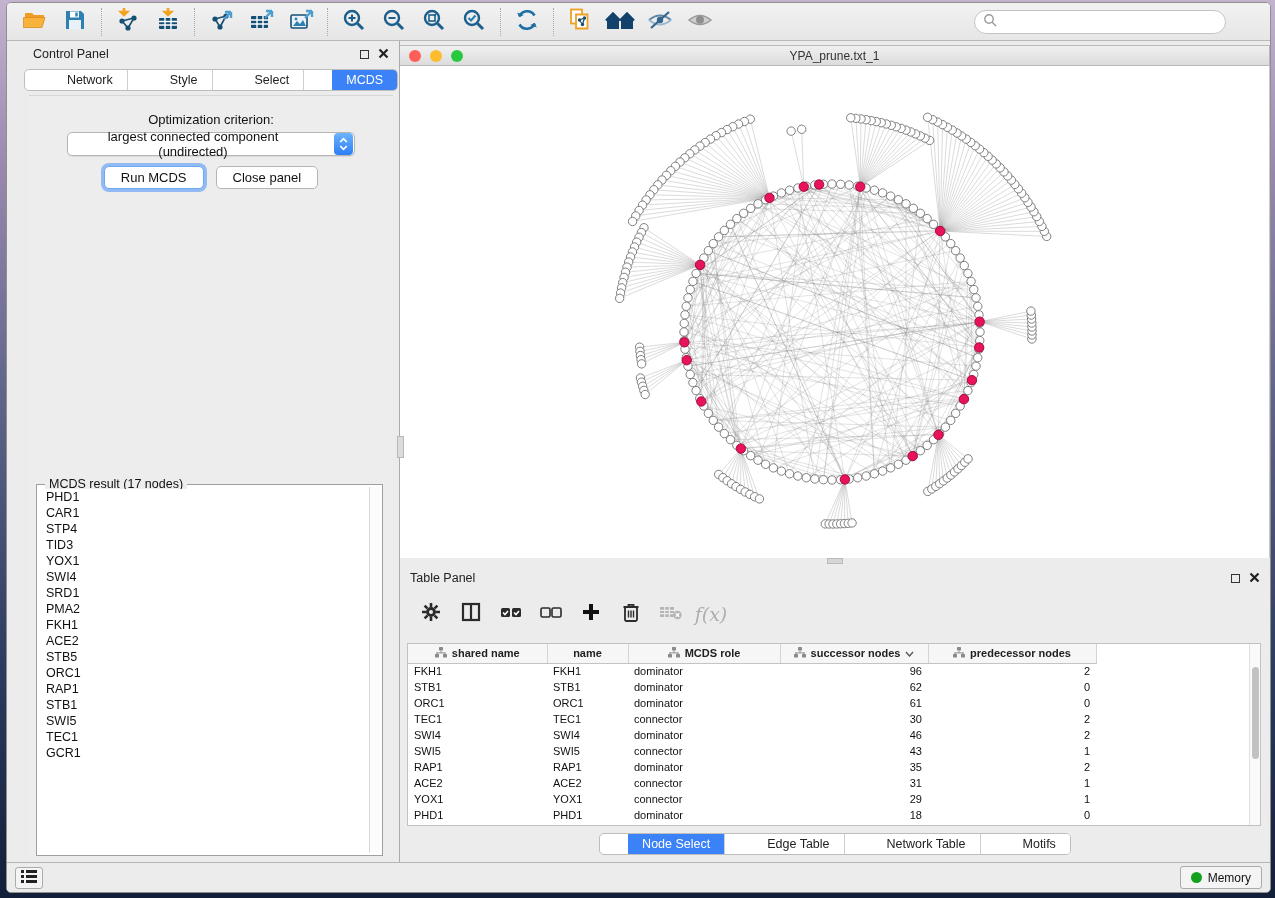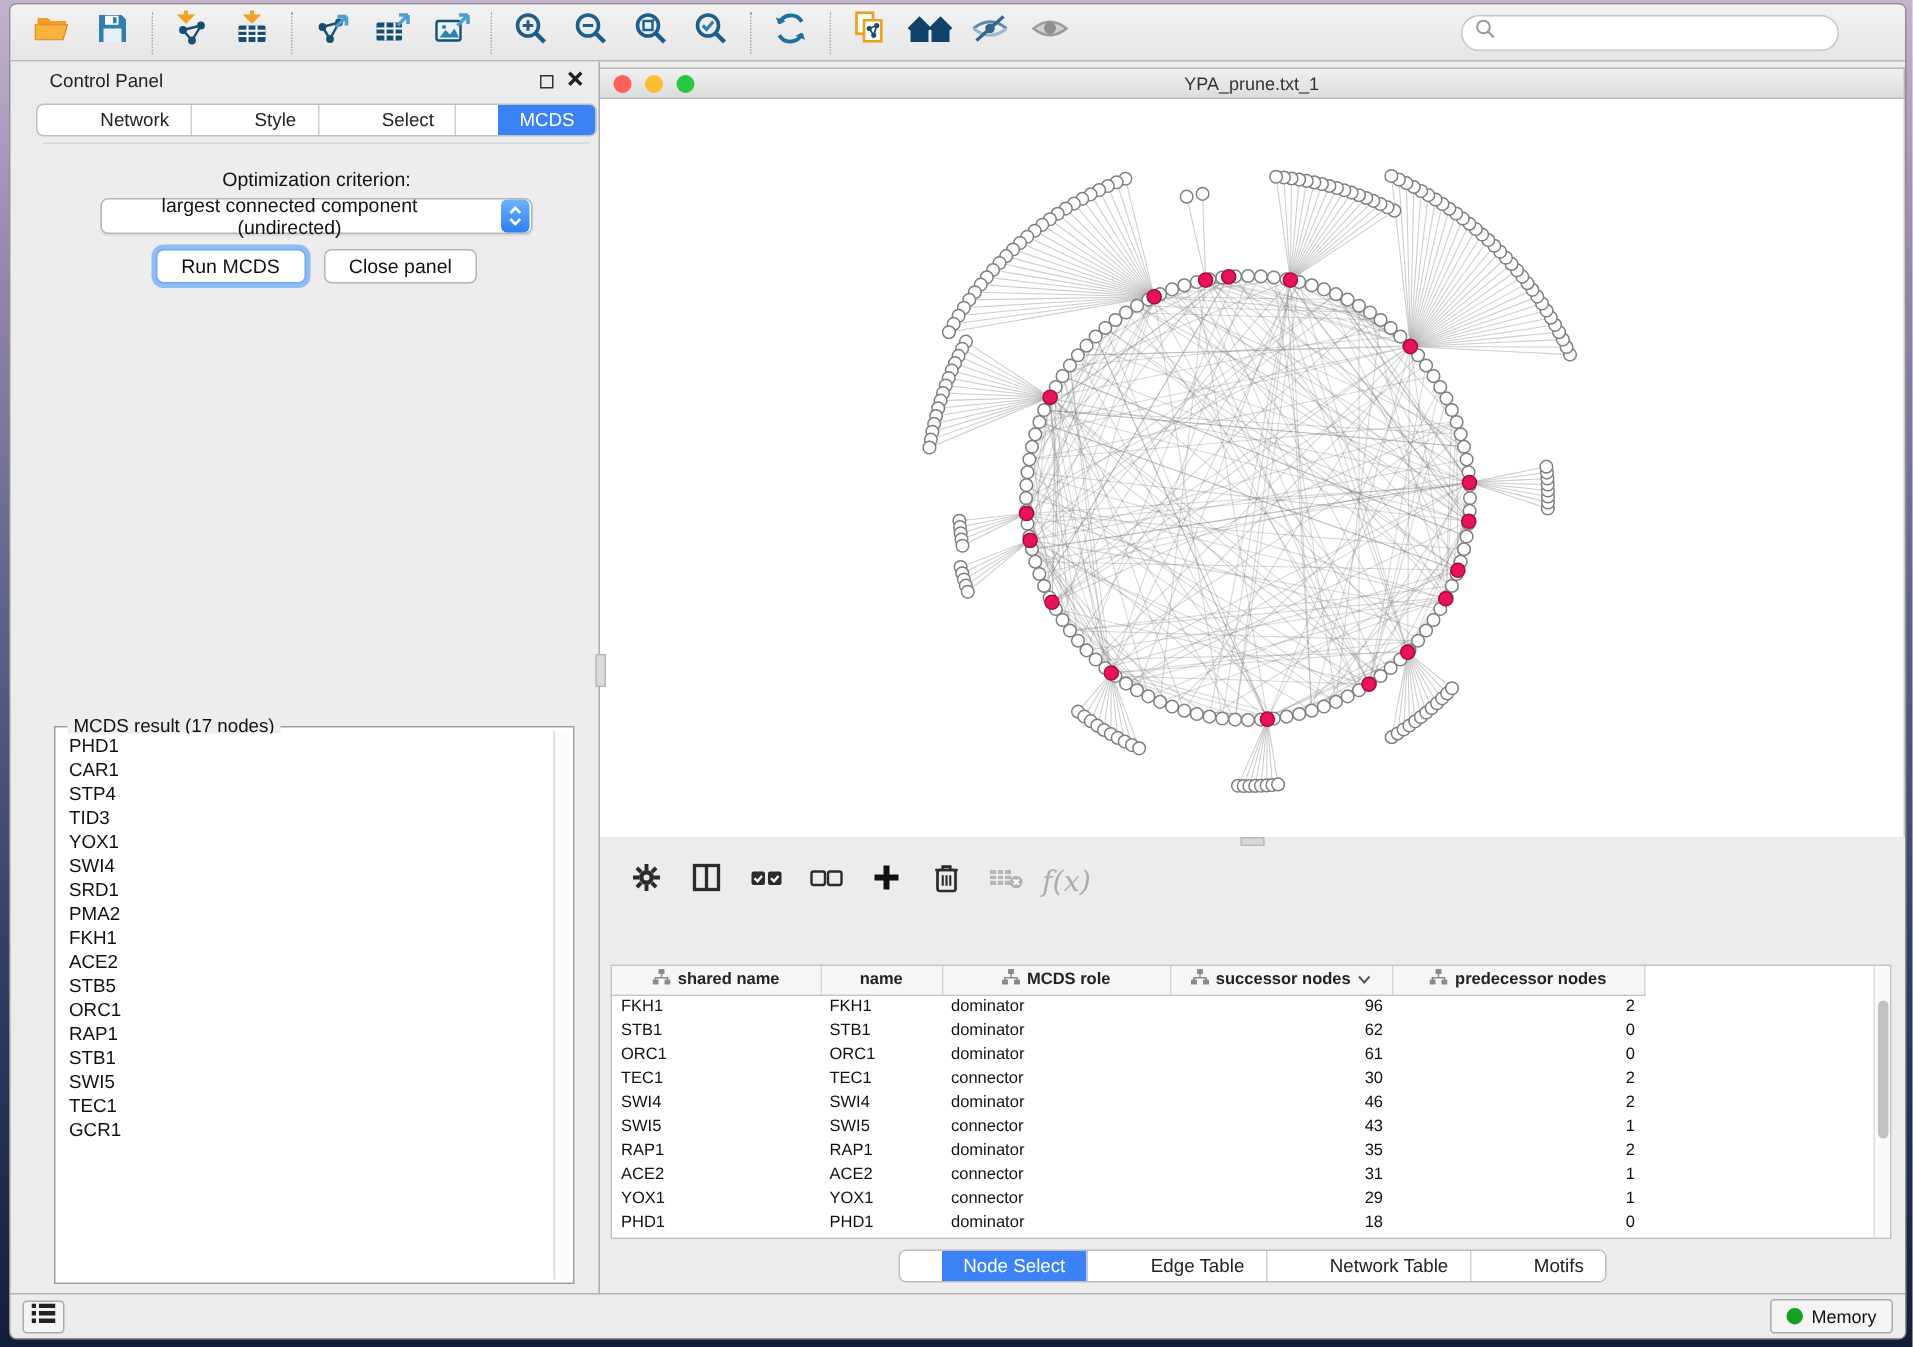--- a/index.html
+++ b/index.html
@@ -1004,20 +1004,29 @@
                 <circle cx="579.1892405145045" cy="281.4702125636127" r="4.7" fill="#e8135a" stroke="#a50b40" stroke-width="1"></circle>
               </g>
             </svg>
         </div>
       </div>
       <div class="h-splitter">
           <div class="h-handle"></div>
         </div>
 
       <div class="table-panel">
+        <div class="panel-titlebar">
+          <span class="panel-title">Table Panel</span>
+          <span class="panel-title-icons">
+            <span class="icon-float"></span>
+            <span><svg width="11" height="11" viewBox="0 0 11 11">
+                  <path d="M1.5 1.5l8 8M9.5 1.5l-8 8" stroke="#222" stroke-width="2.2"></path>
+                </svg></span>
+          </span>
+        </div>
         <div class="tp-toolbar">
           <div class="tp-btn">
             <span><svg width="22" height="22" viewBox="0 0 22 22">
                   <g stroke="#2b2b2b" stroke-width="2.6">
                     <path d="M11 2v4M11 16v4M2 11h4M16 11h4M4.6 4.6l2.8 2.8M14.6 14.6l2.8 2.8M17.4 4.6l-2.8 2.8M7.4 14.6l-2.8 2.8"></path>
                   </g>
                   <circle cx="11" cy="11" r="5" fill="#2b2b2b"></circle>
                   <circle cx="11" cy="11" r="2" fill="#ececec"></circle>
                 </svg></span>
           </div>

